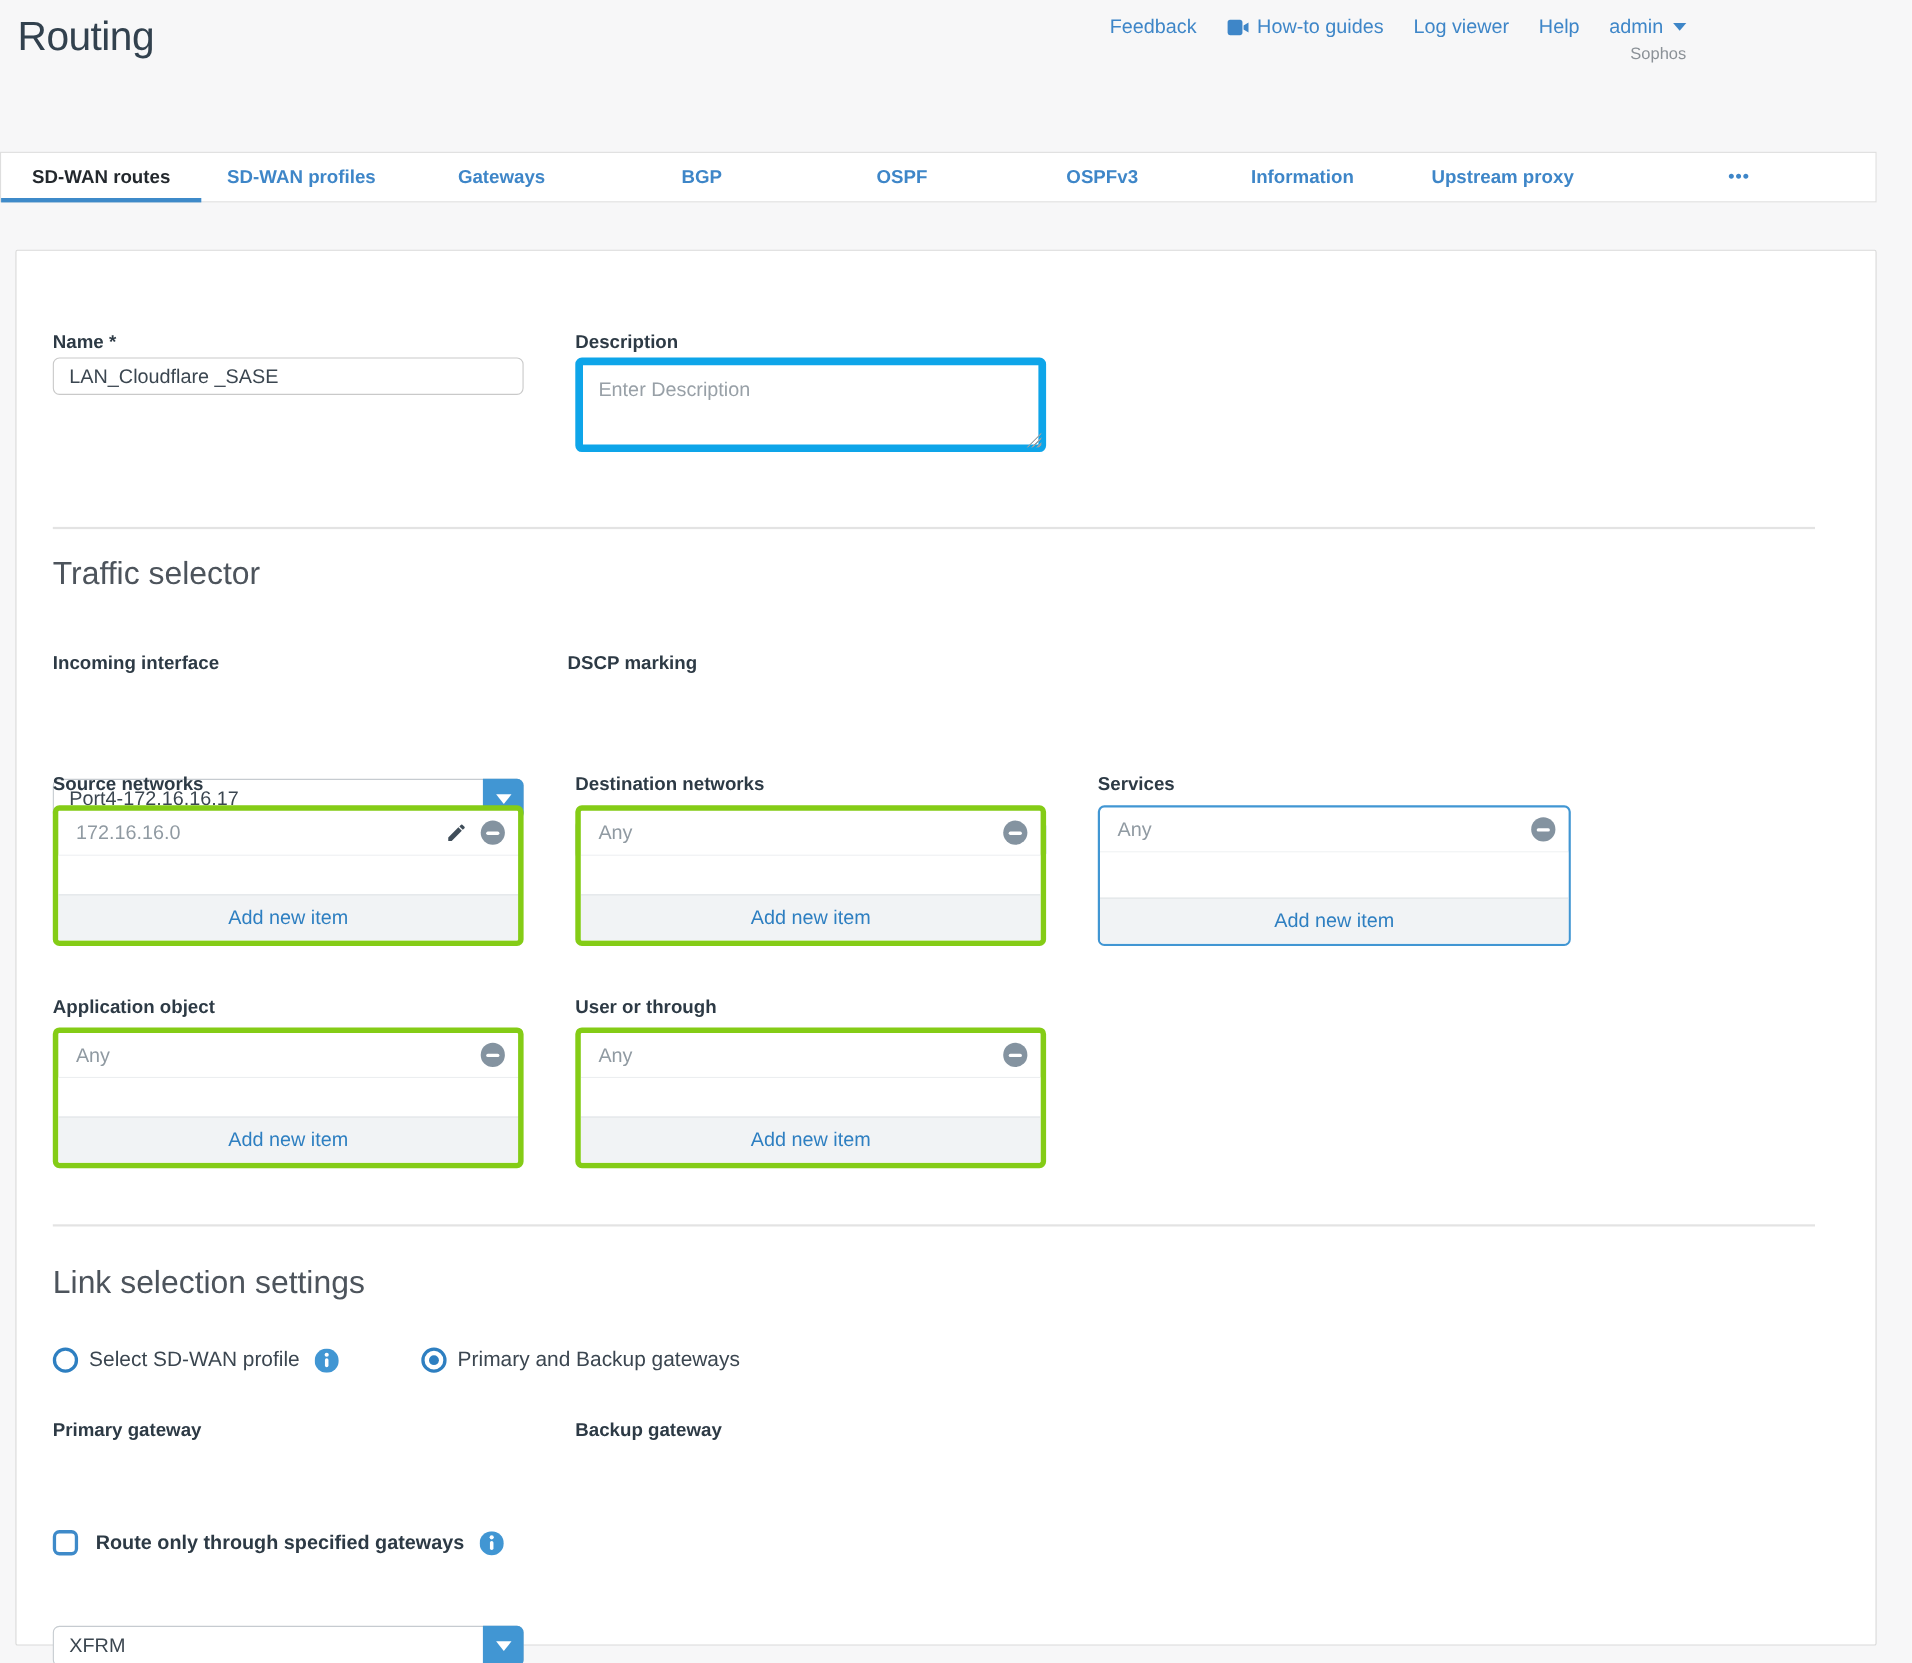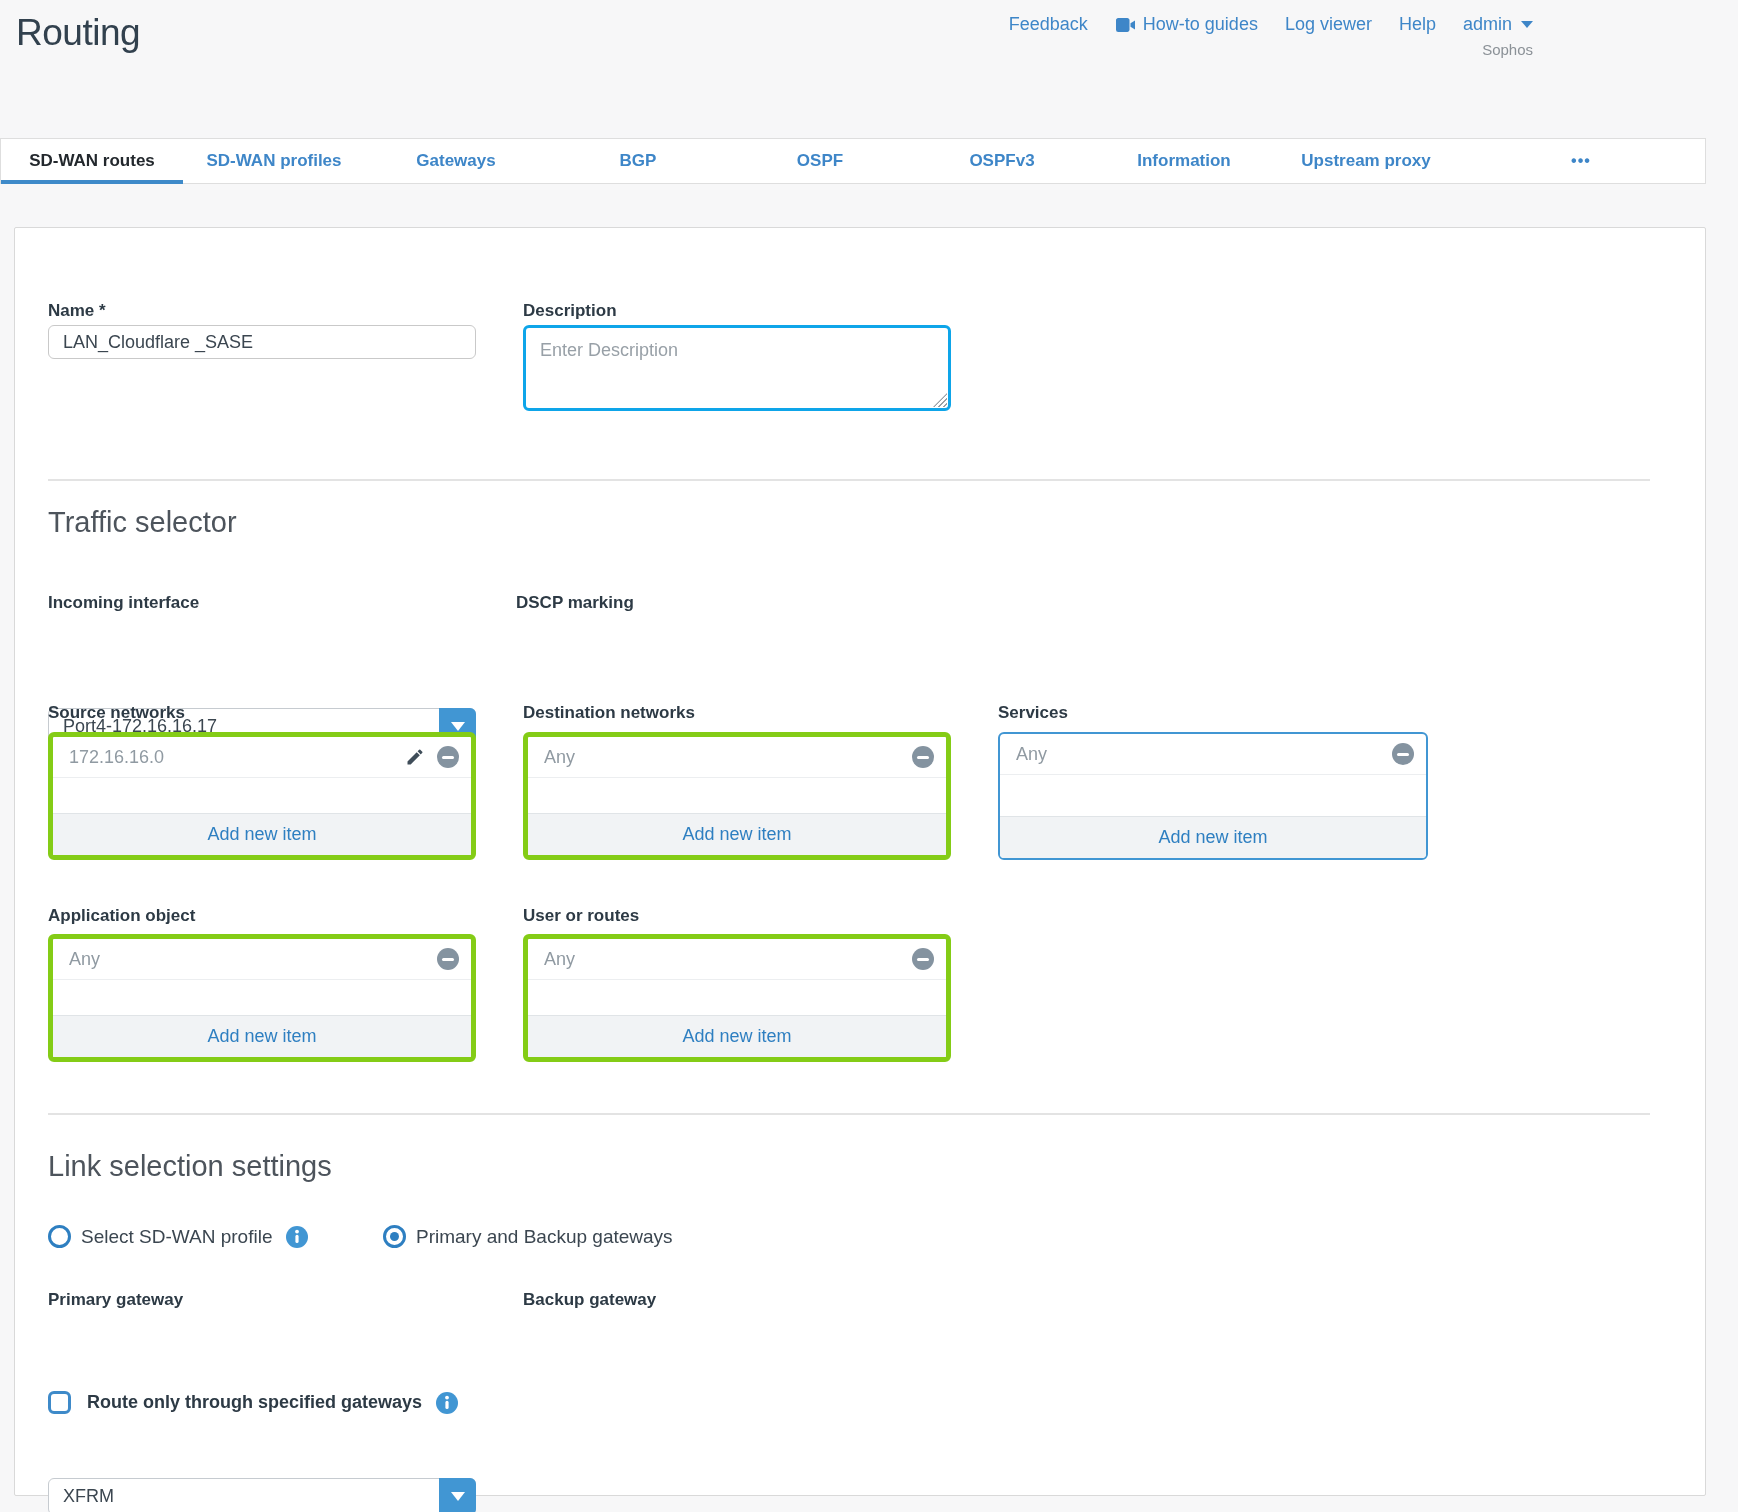--- a/index.html
+++ b/index.html
@@ -43,21 +43,21 @@
   .divider { position:absolute; left:33px; width:1602px; height:2px; background:#e3e3e3; }
 
   
   .text-input {
     width:428px; height:34px; border:1px solid #c9c9c9; border-radius:6px;
     padding:0 14px; font-size:18px; color:#3b4650; background:#fff;
     font-family:"Liberation Sans", sans-serif; outline:none;
   }
   .desc-wrap { position:relative; width:428px; height:86px; }
   .desc-area {
-    width:100%; height:100%; border:3px solid #0ea5e9; border-radius:6px;
+    width:100%; height:100%; border:7px solid #0ea5e9; border-radius:6px;
     padding:12px 14px; font-size:18px; color:#3b4650; resize:none; outline:none;
     font-family:"Liberation Sans", sans-serif;
   }
   .desc-area::placeholder { color:#98a0a7; }
   .grip {
     position:absolute; right:4px; bottom:4px; width:14px; height:14px;
     background:repeating-linear-gradient(-45deg, transparent, transparent 2px, #9aa0a6 2px, #9aa0a6 3.5px);
     clip-path:polygon(100% 0, 0 100%, 100% 100%);
   }
 
@@ -238,21 +238,21 @@
     <div class="lb-item">
       <span class="lb-text">Any</span>
       <span class="lb-icons">
           <span class="minus"></span>
         </span>
     </div>
     <div class="lb-spacer"></div>
     <div class="lb-footer">Add new item</div>
   </div>
 
-  <div class="abs field-label" style="left:508px; top:678px;">User or routes</div>
+  <div class="abs field-label" style="left:508px; top:678px;">User or through</div>
   <div class="abs listbox" style="left:508px; top:706px;">
     <div class="lb-item">
       <span class="lb-text">Any</span>
       <span class="lb-icons">
           <span class="minus"></span>
         </span>
     </div>
     <div class="lb-spacer"></div>
     <div class="lb-footer">Add new item</div>
   </div>

